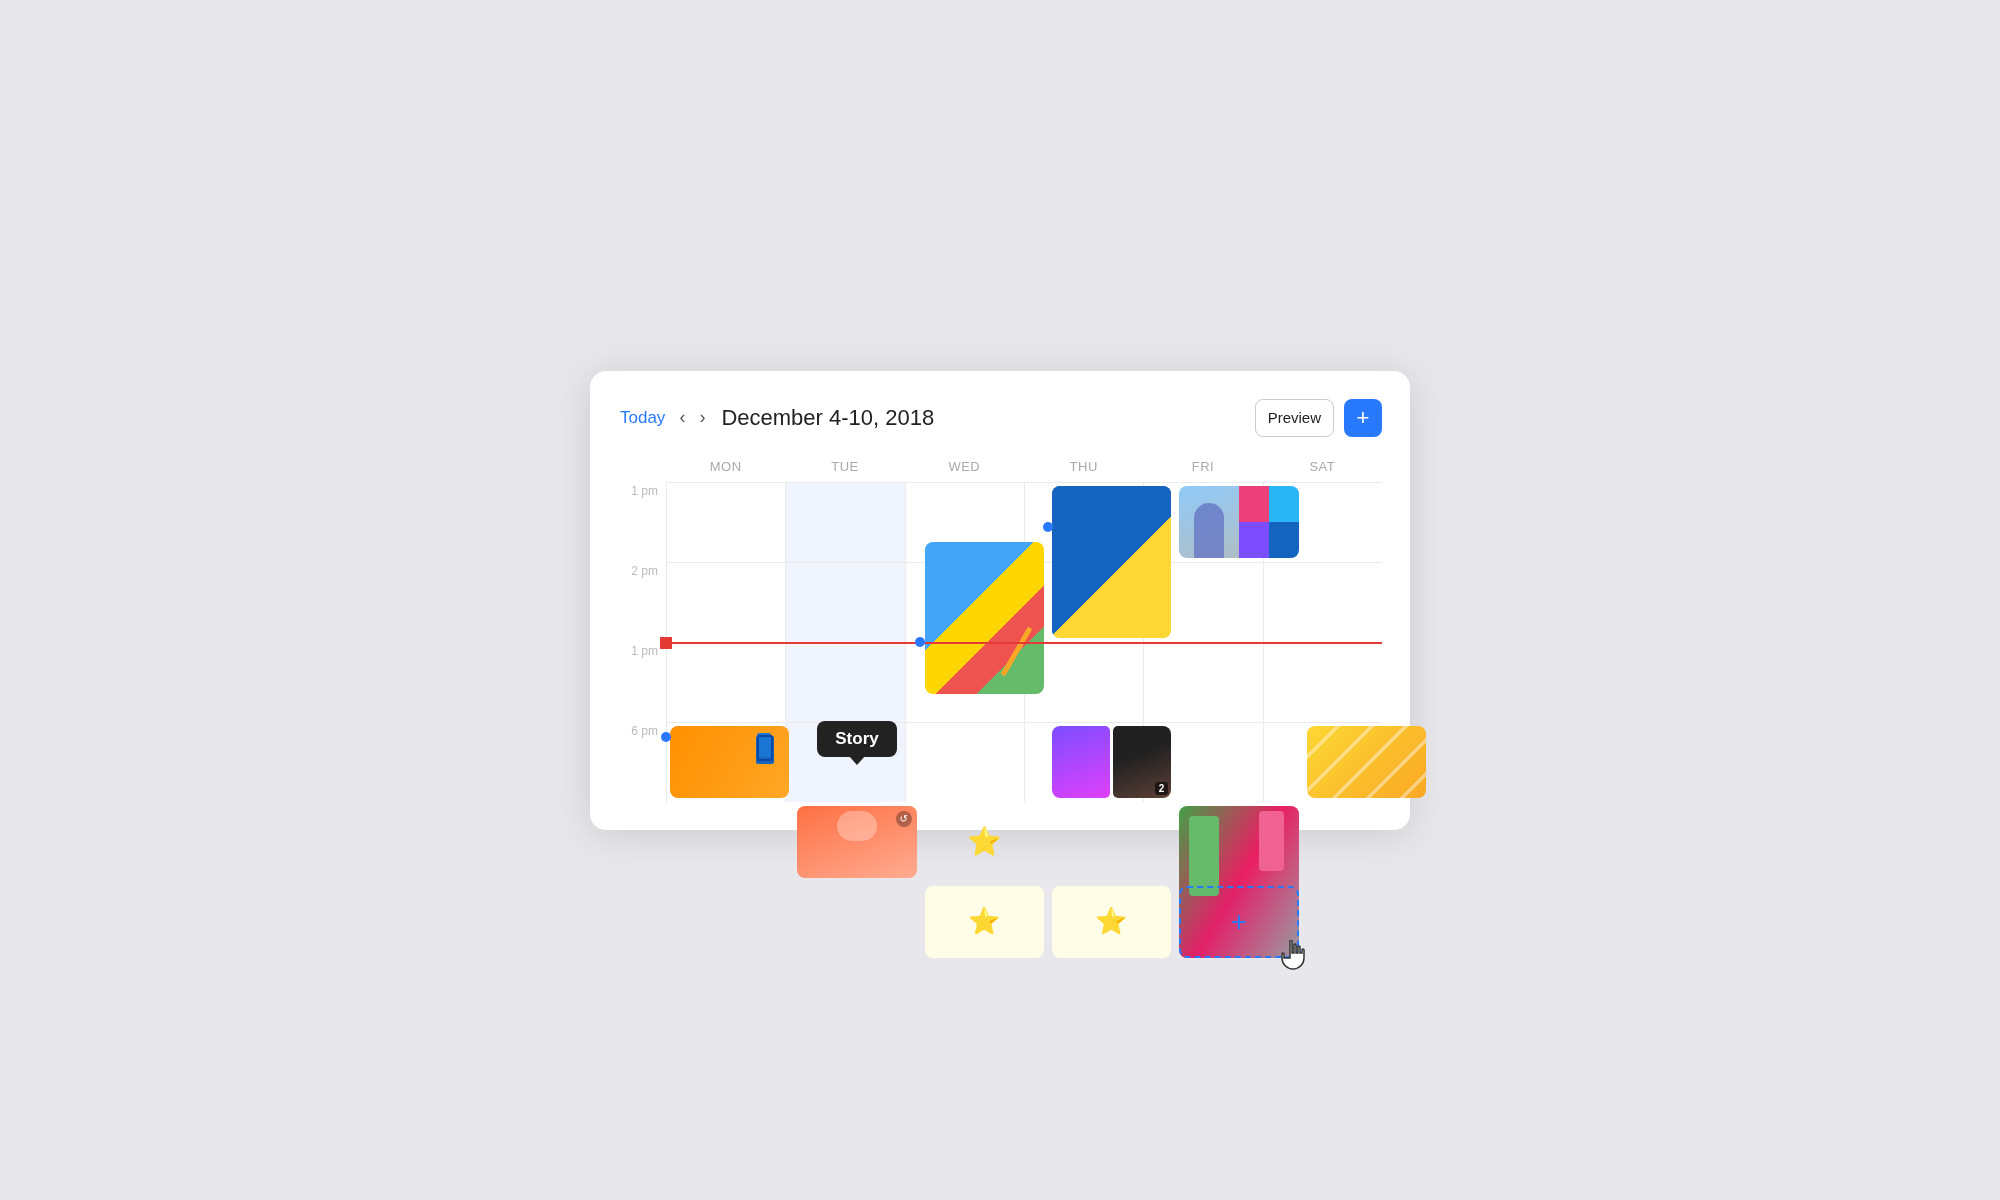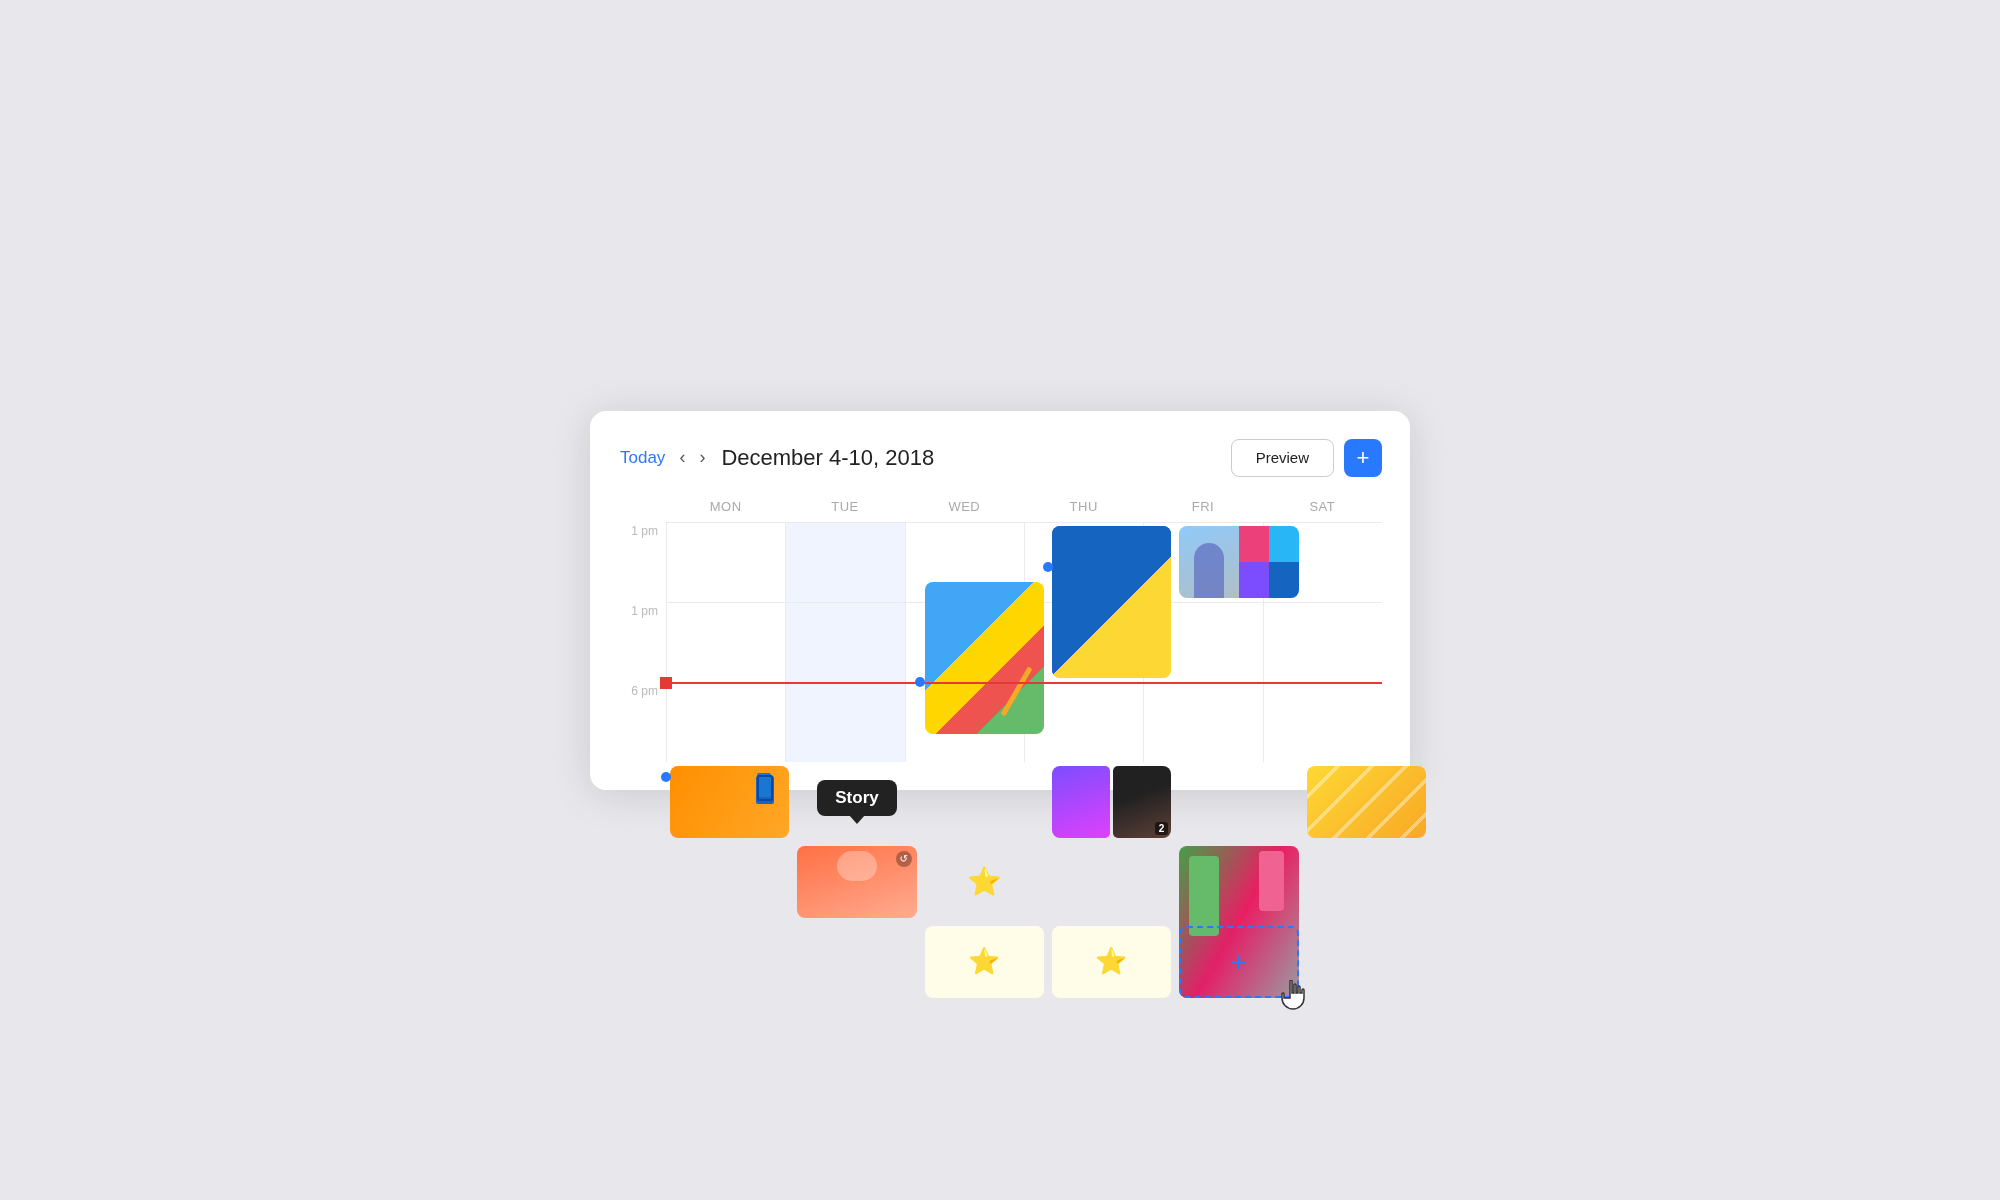--- a/index.html
+++ b/index.html
@@ -52,21 +52,21 @@
       display: flex;
       gap: 10px;
     }
     .preview-btn {
       border: 1.5px solid #ccc;
       background: #fff;
       border-radius: 8px;
       font-size: 15px;
       font-weight: 500;
       color: #222;
-      padding: 7px 24px;
+      padding: 7px 12px;
       cursor: pointer;
     }
     .add-btn {
       background: #2979ff;
       border: none;
       border-radius: 8px;
       color: #fff;
       font-size: 22px;
       width: 38px;
       height: 38px;
@@ -160,20 +160,31 @@
       <div class="cell"></div>
       <div class="cell tue-col"></div>
       <div class="cell"></div>
       <div class="cell">
         
       </div>
       <div class="cell"></div>
       <div class="cell"></div>
     </div>
 
+    <div class="time-row" style="position:relative;">
+      <div class="time-label">2 pm</div>
+      <div class="cell"></div>
+      <div class="cell tue-col"></div>
+      <div class="cell">
+        
+      </div>
+      <div class="cell"></div>
+      <div class="cell"></div>
+      <div class="cell"></div>
+    </div>
 
 
 
     <div class="time-row">
       <div class="time-label">1 pm</div>
       <div class="cell"></div>
       <div class="cell tue-col"></div>
       <div class="cell">
         
       </div>
@@ -231,21 +242,21 @@
 
     <div style="position:absolute; top:244px; left:calc(48px + 0/6*100% + 4px); width:calc(1/6*100% - 8px); height:72px; border-radius:8px; overflow:hidden; z-index:2;">
       <div style="width:100%;height:100%;background:linear-gradient(120deg,#ff8f00,#ffa726); position:relative;">
 
         <div style="position:absolute;right:15px;top:10px;width:18px;height:28px;background:#1565c0;border-radius:2px;"></div>
         <div style="position:absolute;right:18px;top:7px;width:14px;height:24px;background:#1976d2;border-radius:2px;"></div>
         <div style="position:absolute;right:16px;top:9px;width:16px;height:26px;border:2px solid #0d47a1;border-radius:2px;background:transparent;"></div>
       </div>
     </div>
 
-    <div style="position:absolute; top:236px; left:calc(48px + 1/6*100%); width:calc(1/6*100%); height:80px; z-index:20; display:flex; align-items:center; justify-content:center;">
+    <div style="position:absolute; top:217px; left:calc(48px + 1/6*100%); width:calc(1/6*100%); height:80px; z-index:20; display:flex; align-items:center; justify-content:center;">
       <div style="background:#222;color:#fff;border-radius:8px;padding:8px 18px;font-size:17px;font-weight:600;position:relative;white-space:nowrap;">
         <span>Story</span>
         <div style="position:absolute;bottom:-8px;left:50%;transform:translateX(-50%);width:0;height:0;border-left:8px solid transparent;border-right:8px solid transparent;border-top:9px solid #222;"></div>
       </div>
     </div>
 
     <div style="position:absolute; top:244px; left:calc(48px + 3/6*100% + 4px); width:calc(1/6*100% - 8px); height:72px; border-radius:8px; overflow:hidden; z-index:2; display:flex; gap:3px;">
       <div style="flex:1;background:linear-gradient(160deg,#7c4dff,#e040fb);border-radius:5px;"></div>
       <div style="flex:1;background:linear-gradient(160deg,#212121 40%,#5d4037 100%);border-radius:5px;position:relative;">
         <div style="position:absolute;bottom:3px;right:3px;background:rgba(0,0,0,0.6);color:#fff;font-size:10px;font-weight:700;border-radius:3px;padding:1px 4px;">2</div>

